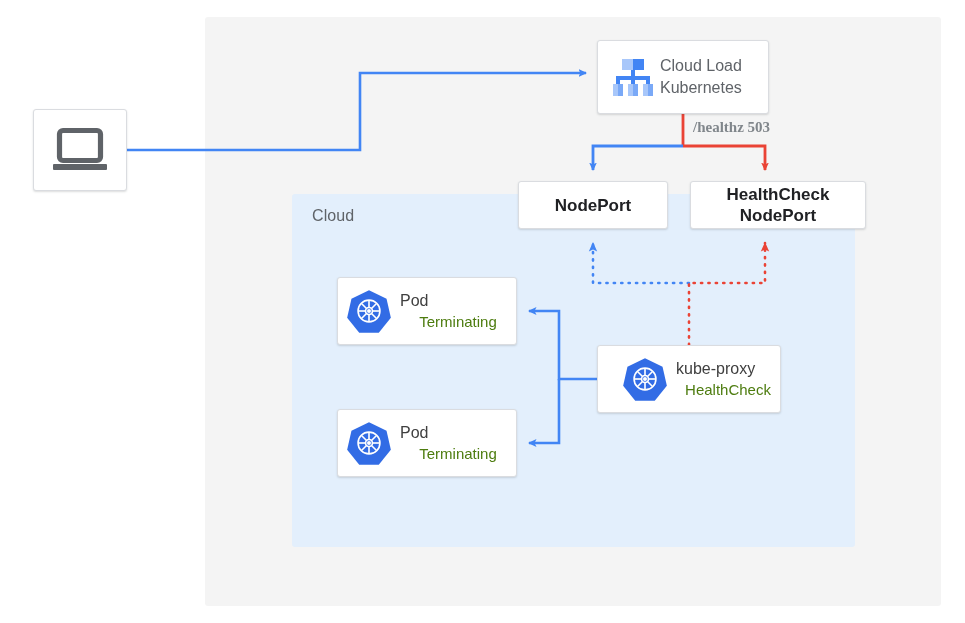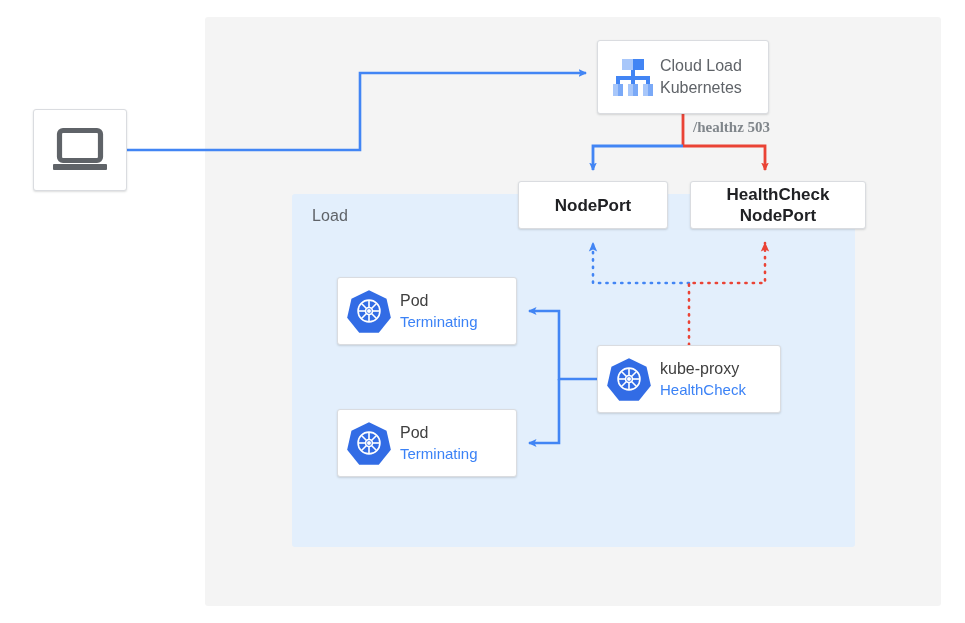--- a/index.html
+++ b/index.html
@@ -73,23 +73,24 @@
     justify-content: center;
   }
   .card-title {
     font-size: 16px;
     color: #404040;
     line-height: 21px;
     white-space: nowrap;
   }
   .card-sub {
     font-size: 15px;
-    color: #3b82f6;
+    color: #4d7c0f;
     line-height: 21px;
     white-space: nowrap;
+    text-align: center;
   }
 
   
   #card-client {
     left: 33px; top: 109px; width: 94px; height: 82px;
     justify-content: center;
   }
   #card-lb {
     left: 597px; top: 40px; width: 172px; height: 74px;
     padding: 0 10px 0 8px;
@@ -116,21 +117,21 @@
   #card-pod-1 {
     left: 337px; top: 277px; width: 180px; height: 68px;
     padding-left: 8px;
   }
   #card-pod-2 {
     left: 337px; top: 409px; width: 180px; height: 68px;
     padding-left: 8px;
   }
   #card-kubeproxy {
     left: 597px; top: 345px; width: 184px; height: 68px;
-    padding-left: 8px;
+    padding-left: 24px;
   }
   #card-pod-1 .card-text, #card-pod-2 .card-text, #card-kubeproxy .card-text {
     margin-left: 8px;
   }
 
   
   .edge-label {
     position: absolute;
     font-size: 15px;
     font-weight: bold;
@@ -148,21 +149,21 @@
     pointer-events: none;
   }
 </style>
 </head>
 <body>
 
 <div id="canvas">
 
   <div class="panel-outer"></div>
   <div class="panel-nodes"></div>
-  <div class="panel-nodes-label">Load</div>
+  <div class="panel-nodes-label">Cloud</div>
 
   <svg id="wires" viewBox="0 0 965 623" xmlns="http://www.w3.org/2000/svg">
     <defs>
       <marker id="arrow-blue-r" markerWidth="9" markerHeight="9" refX="7.5" refY="4.5" orient="auto" markerUnits="userSpaceOnUse">
         <path d="M0,0.6 L8.5,4.5 L0,8.4 L1.9,4.5 Z" fill="#4285f4"></path>
       </marker>
       <marker id="arrow-blue-d" markerWidth="9" markerHeight="9" refX="7.5" refY="4.5" orient="auto" markerUnits="userSpaceOnUse">
         <path d="M0,0.6 L8.5,4.5 L0,8.4 L1.9,4.5 Z" fill="#4285f4"></path>
       </marker>
       <marker id="arrow-red-d" markerWidth="9" markerHeight="9" refX="7.5" refY="4.5" orient="auto" markerUnits="userSpaceOnUse">

